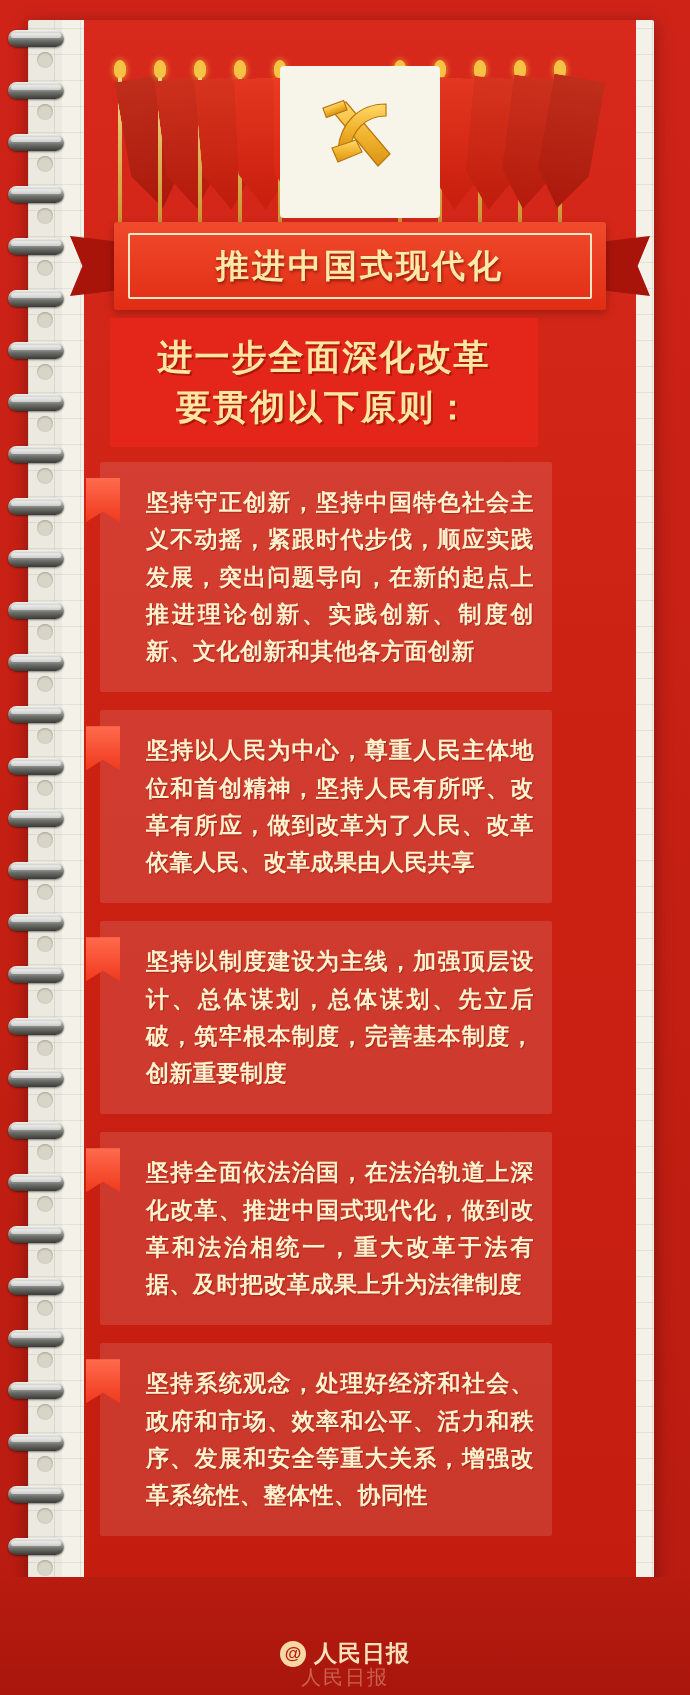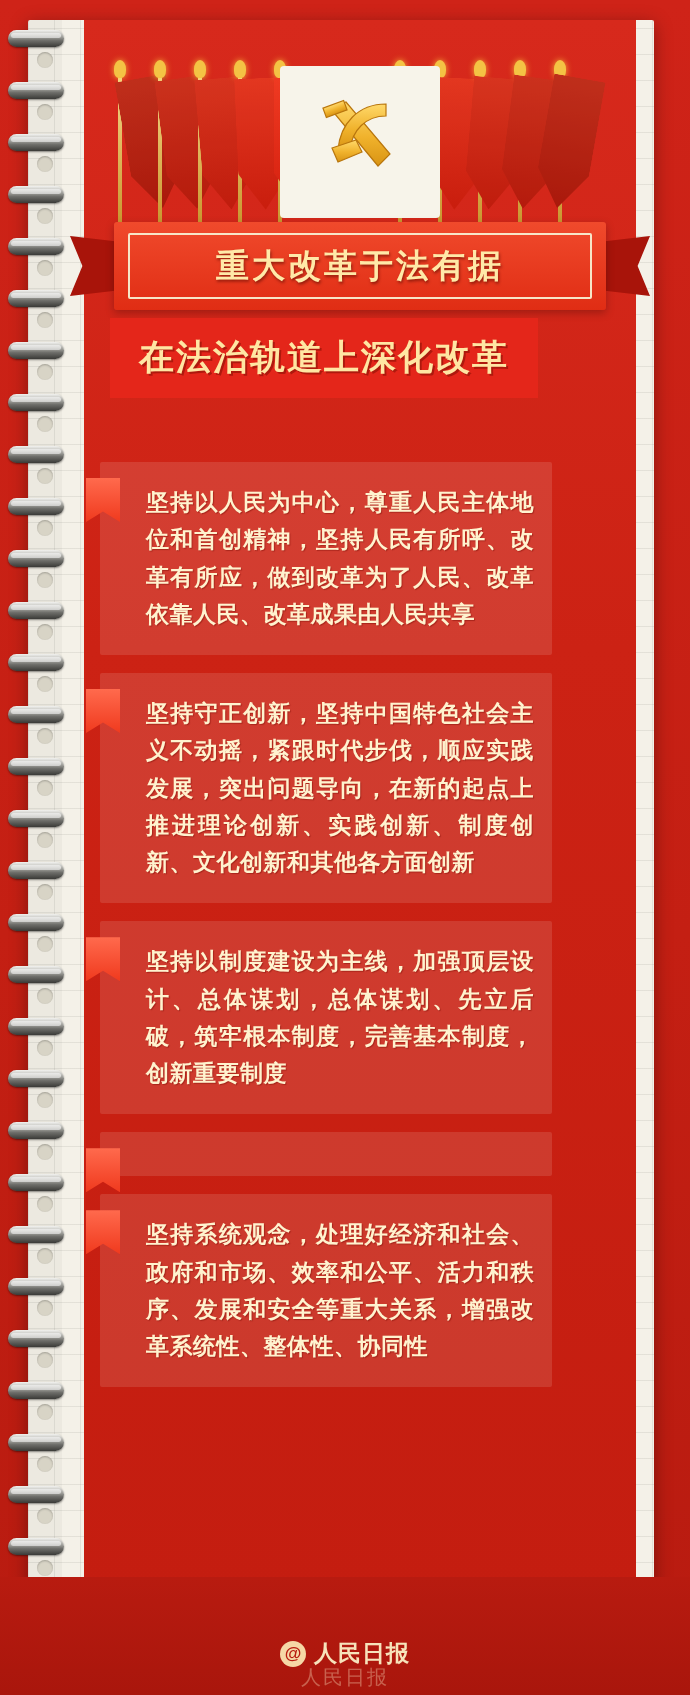--- a/index.html
+++ b/index.html
@@ -424,44 +424,46 @@
       <div class="pole" style="left: 474px;"></div>
       <div class="finial" style="left: 470px;"></div>
       <div class="banner-shape" style="left: 470px; transform: rotate(10deg); transform-origin: center top; filter: brightness(0.8);"></div>
     </div>
 
   <div class="ribbon-wrap">
     <div class="ribbon-tail left"></div>
     <div class="ribbon-tail right"></div>
     <div class="ribbon-main">
       <div class="ribbon-inner">
-        <span class="ribbon-text">重大改革于法有据</span>
+        <span class="ribbon-text">推进中国式现代化</span>
       </div>
     </div>
   </div>
 
   <div class="headline">
-    <div class="headline-line">在法治轨道上深化改革</div>
+    <div class="headline-line">进一步全面深化改革</div>
+    <div class="headline-line">要贯彻以下原则：</div>
   </div>
 
   <div class="list">
     <div class="card">
       <div class="bookmark"></div>
-      <div class="card-text">坚持以人民为中心，尊重人民主体地位和首创精神，坚持人民有所呼、改革有所应，做到改革为了人民、改革依靠人民、改革成果由人民共享</div>
+      <div class="card-text">坚持守正创新，坚持中国特色社会主义不动摇，紧跟时代步伐，顺应实践发展，突出问题导向，在新的起点上推进理论创新、实践创新、制度创新、文化创新和其他各方面创新</div>
     </div>
     <div class="card">
       <div class="bookmark"></div>
-      <div class="card-text">坚持守正创新，坚持中国特色社会主义不动摇，紧跟时代步伐，顺应实践发展，突出问题导向，在新的起点上推进理论创新、实践创新、制度创新、文化创新和其他各方面创新</div>
+      <div class="card-text">坚持以人民为中心，尊重人民主体地位和首创精神，坚持人民有所呼、改革有所应，做到改革为了人民、改革依靠人民、改革成果由人民共享</div>
     </div>
     <div class="card">
       <div class="bookmark"></div>
       <div class="card-text">坚持以制度建设为主线，加强顶层设计、总体谋划，总体谋划、先立后破，筑牢根本制度，完善基本制度，创新重要制度</div>
     </div>
     <div class="card">
       <div class="bookmark"></div>
+      <div class="card-text">坚持全面依法治国，在法治轨道上深化改革、推进中国式现代化，做到改革和法治相统一，重大改革于法有据、及时把改革成果上升为法律制度</div>
     </div>
     <div class="card">
       <div class="bookmark"></div>
       <div class="card-text">坚持系统观念，处理好经济和社会、政府和市场、效率和公平、活力和秩序、发展和安全等重大关系，增强改革系统性、整体性、协同性</div>
     </div>
   </div>
 
   <div class="footer">
     <div class="footer-brand">
       <span class="weibo-badge">@</span>

